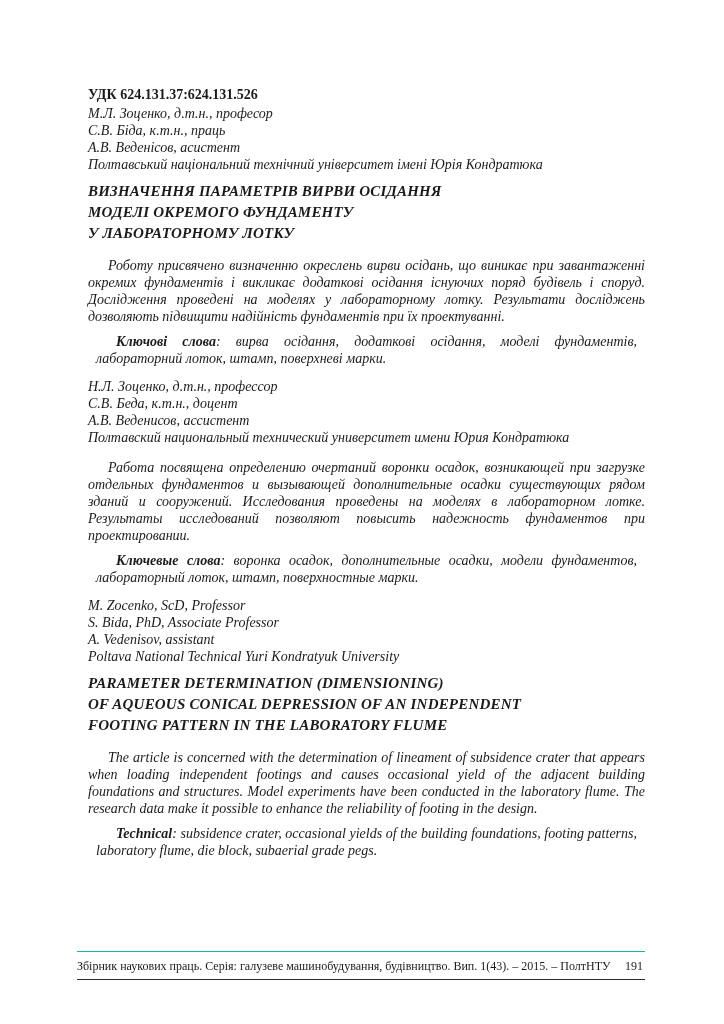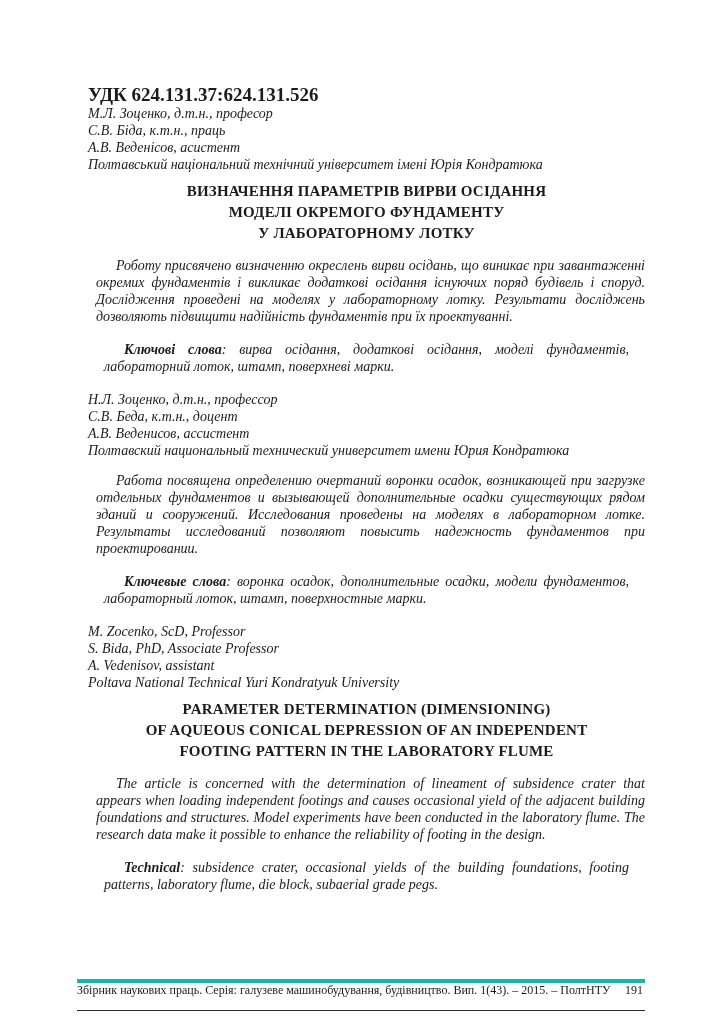--- a/index.html
+++ b/index.html
@@ -17,73 +17,74 @@
     overflow: hidden;
   }
   .content {
     position: absolute;
     left: 88px;
     top: 86px;
     width: 557px;
   }
   .udc {
     font-weight: bold;
-    font-size: 19px;
+    font-size: 14px;
     line-height: 18px;
     text-align: left;
   }
   .authors {
     margin-top: 1px;
     font-style: italic;
     font-size: 14px;
     line-height: 17px;
   }
   .title {
     margin: 8px 0 0 0;
     font-size: 15px;
     font-weight: bold;
     line-height: 21px;
-    text-align: center;
+    text-align: left;
     letter-spacing: 0.2px;
+    font-style: italic;
   }
   .title .tl { display: block; }
   .abstract {
-    margin: 13px 0 0 8px;
+    margin: 13px 0 0 0;
     font-style: italic;
     font-size: 14px;
     line-height: 17px;
     text-align: justify;
     text-indent: 20px;
   }
   .keywords {
-    margin: 16px;
+    margin: 8px;
     font-style: italic;
     font-size: 14px;
     line-height: 17px;
     text-align: justify;
     text-indent: 20px;
   }
   .kw-label {
     font-weight: bold;
     font-style: italic;
   }
   .lang-block.spaced { margin-top: 11px; }
   .footer {
     position: absolute;
     left: 77px;
     top: 951px;
     width: 568px;
     height: 27px;
-    border-top: 4px solid #14b8a6;
+    border-top: 1px solid #14b8a6;
     border-bottom: 1px solid #2a2a2a;
     display: flex;
+    align-items: center;
     justify-content: space-between;
     font-size: 12px;
     line-height: 14px;
-    margin-top: 28px;
   }
   .footer .pageno { padding-right: 2px; }
 </style>
 </head>
 <body>
 
 <div class="page">
   <div class="content">
 
     <div class="udc">УДК 624.131.37:624.131.526</div>

